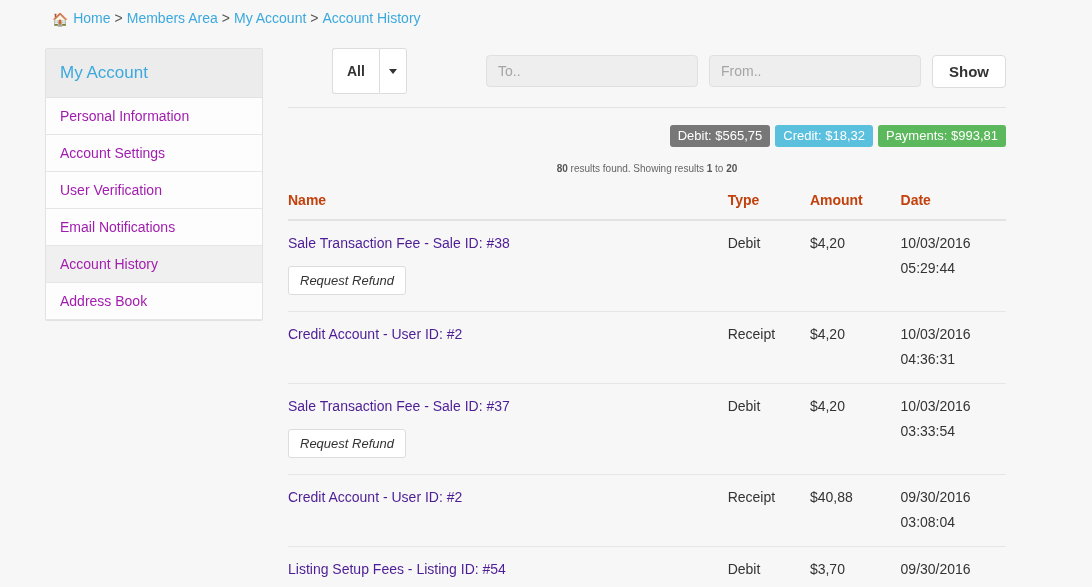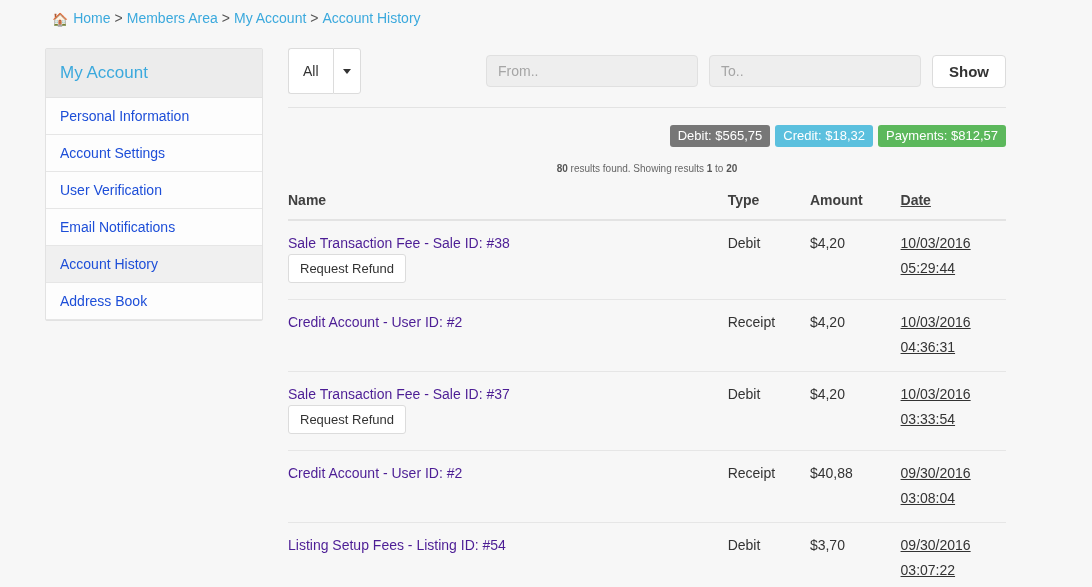--- a/index.html
+++ b/index.html
@@ -58,21 +58,21 @@
     border-bottom: 1px solid #e2e2e2;
     padding: 14px 14px 14px 14px;
     font-size: 17px;
     color: #3ba9dd;
     line-height: 20px;
   }
   .sidebar-item {
     padding: 9px 14px;
     font-size: 14px;
     line-height: 18px;
-    color: #1d4ed8;
+    color: #a21caf;
     border-bottom: 1px solid #e6e6e6;
     background: #fdfdfd;
     cursor: pointer;
   }
   .sidebar-item.active {
     background: #f0f0f0;
   }
   .sidebar-item:last-child { }
 
   
@@ -97,24 +97,25 @@
     background: #fff;
     border: 1px solid #dcdcdc;
     border-radius: 3px;
     font-family: "Liberation Sans", sans-serif;
     font-size: 14px;
     color: #333;
     cursor: pointer;
   }
   .btn-all {
     padding: 14px 14px;
-    font-weight: normal;
+    font-weight: bold;
     border-radius: 3px 0 0 3px;
     border-right: none;
     min-width: 41px;
+    margin-left: 44px;
   }
   .btn-caret {
     padding: 6px 9px;
     border-radius: 0 3px 3px 0;
     display: flex;
     align-items: center;
     justify-content: center;
   }
   .caret {
     display: inline-block;
@@ -177,52 +178,53 @@
   
   .tbl {
     width: 100%;
     border-collapse: collapse;
     margin-top: 18px;
     font-size: 14px;
   }
   .tbl thead th {
     text-align: left;
     font-weight: bold;
-    color: #404040;
+    color: #c2410c;
     padding: 0 0 11px 0;
     border-bottom: 2px solid #e3e3e3;
     font-size: 14px;
   }
   .tbl tbody td {
     padding: 14px 0 16px 0;
     border-bottom: 1px solid #e6e6e6;
     vertical-align: top;
     color: #333;
   }
   .col-name  { width: 417px; }
   .col-type  { width: 78px; }
   .col-amt   { width: 86px; margin-top: 36px; }
-  .col-date  { width: 100px; text-decoration: underline; }
+  .col-date  { width: 100px; }
   .row-link {
     color: #4c1d95;
     text-decoration: none;
     cursor: pointer;
     display: inline-block;
   }
   .refund-btn {
     display: inline-block;
-    margin-top: 3px;
+    margin-top: 15px;
     background: #fff;
     border: 1px solid #dcdcdc;
     border-radius: 3px;
     padding: 6px 11px;
     font-size: 13px;
     font-family: "Liberation Sans", sans-serif;
     color: #333;
     cursor: pointer;
+    font-style: italic;
   }
   .date-cell .d1 { display: block; }
   .date-cell .d2 { display: block; margin-top: 9px; }
 </style>
 </head>
 <body>
 
 <div class="breadcrumb">
   <span class="home-icon">🏠</span><span class="crumb-link">Home</span><span class="crumb-sep">&gt;</span><span class="crumb-link">Members Area</span><span class="crumb-sep">&gt;</span><span class="crumb-link">My Account</span><span class="crumb-sep">&gt;</span><span class="crumb-link">Account History</span>
 </div>
@@ -242,30 +244,30 @@
   <main class="content">
 
     <div class="toolbar">
       <div class="btn-group">
         <button class="btn btn-all">All</button>
         <button class="btn btn-caret">
           <span class="caret"></span>
         </button>
       </div>
       <div class="filter-fields">
+        <input class="date-input" type="text" placeholder="To.." style="">
         <input class="date-input" type="text" placeholder="From.." style="">
-        <input class="date-input" type="text" placeholder="To.." style="">
         <button class="btn btn-show">Show</button>
       </div>
     </div>
 
     <div class="badges">
       <span class="badge" style="background:#777777">Debit: $565,75</span>
       <span class="badge" style="background:#5bc0de">Credit: $18,32</span>
-      <span class="badge" style="background:#5cb85c">Payments: $812,57</span>
+      <span class="badge" style="background:#5cb85c">Payments: $993,81</span>
     </div>
 
     <div class="results-summary"><b>80</b><span> results found. Showing results </span><b>1</b><span> to </span><b>20</b></div>
 
     <table class="tbl">
       <thead>
         <tr>
           <th class="col-name">Name</th>
           <th class="col-type">Type</th>
           <th class="col-amt">Amount</th>

